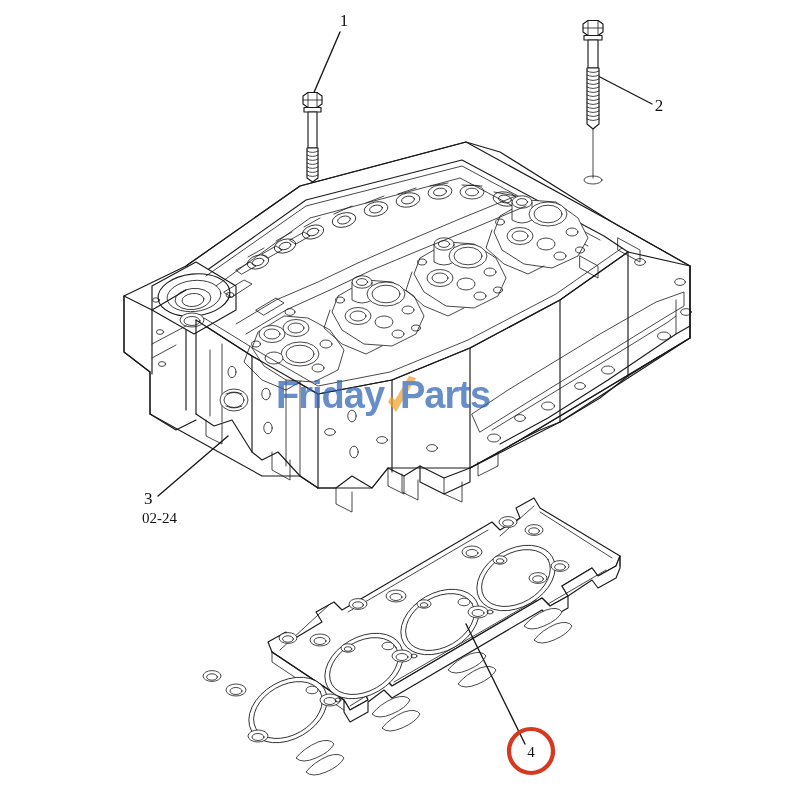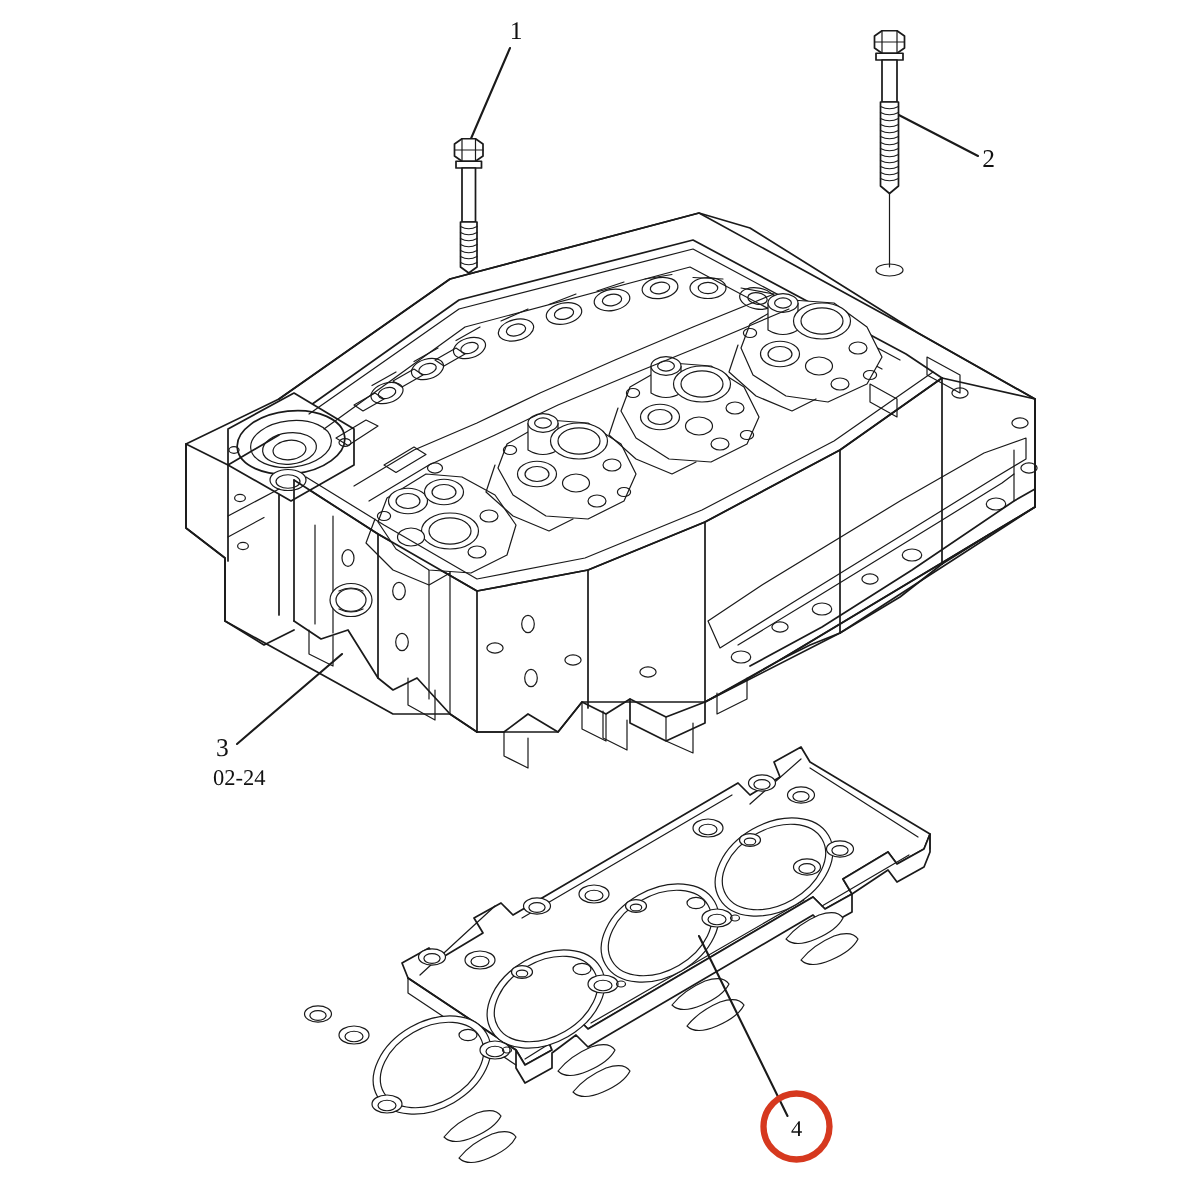--- a/index.html
+++ b/index.html
@@ -469,14 +469,21 @@
     <text class="lbl" x="659" y="111" text-anchor="middle">2</text>
     <text class="lbl" x="144" y="504" text-anchor="start">3</text>
     <text class="lbl-s" x="142" y="523" text-anchor="start">02-24</text>
 
     <circle class="callout-ring" cx="531" cy="751" r="22"></circle>
     <text class="lbl4" x="531" y="757" text-anchor="middle">4</text>
   </g>
 
 </svg>
 
-
+<div class="wm">
+  <svg width="232" height="48" viewBox="0 0 232 48">
+    <text class="wm-txt" x="0" y="36">Friday</text>
+    <path class="wm-check" d="M112,30 L120,40 L140,6 L133,4 L119,28 L115,24 Z"></path>
+    <text class="wm-txt" x="124" y="36">Parts</text>
+  </svg>
 </div>
 
+</div>
+
 </body></html>

